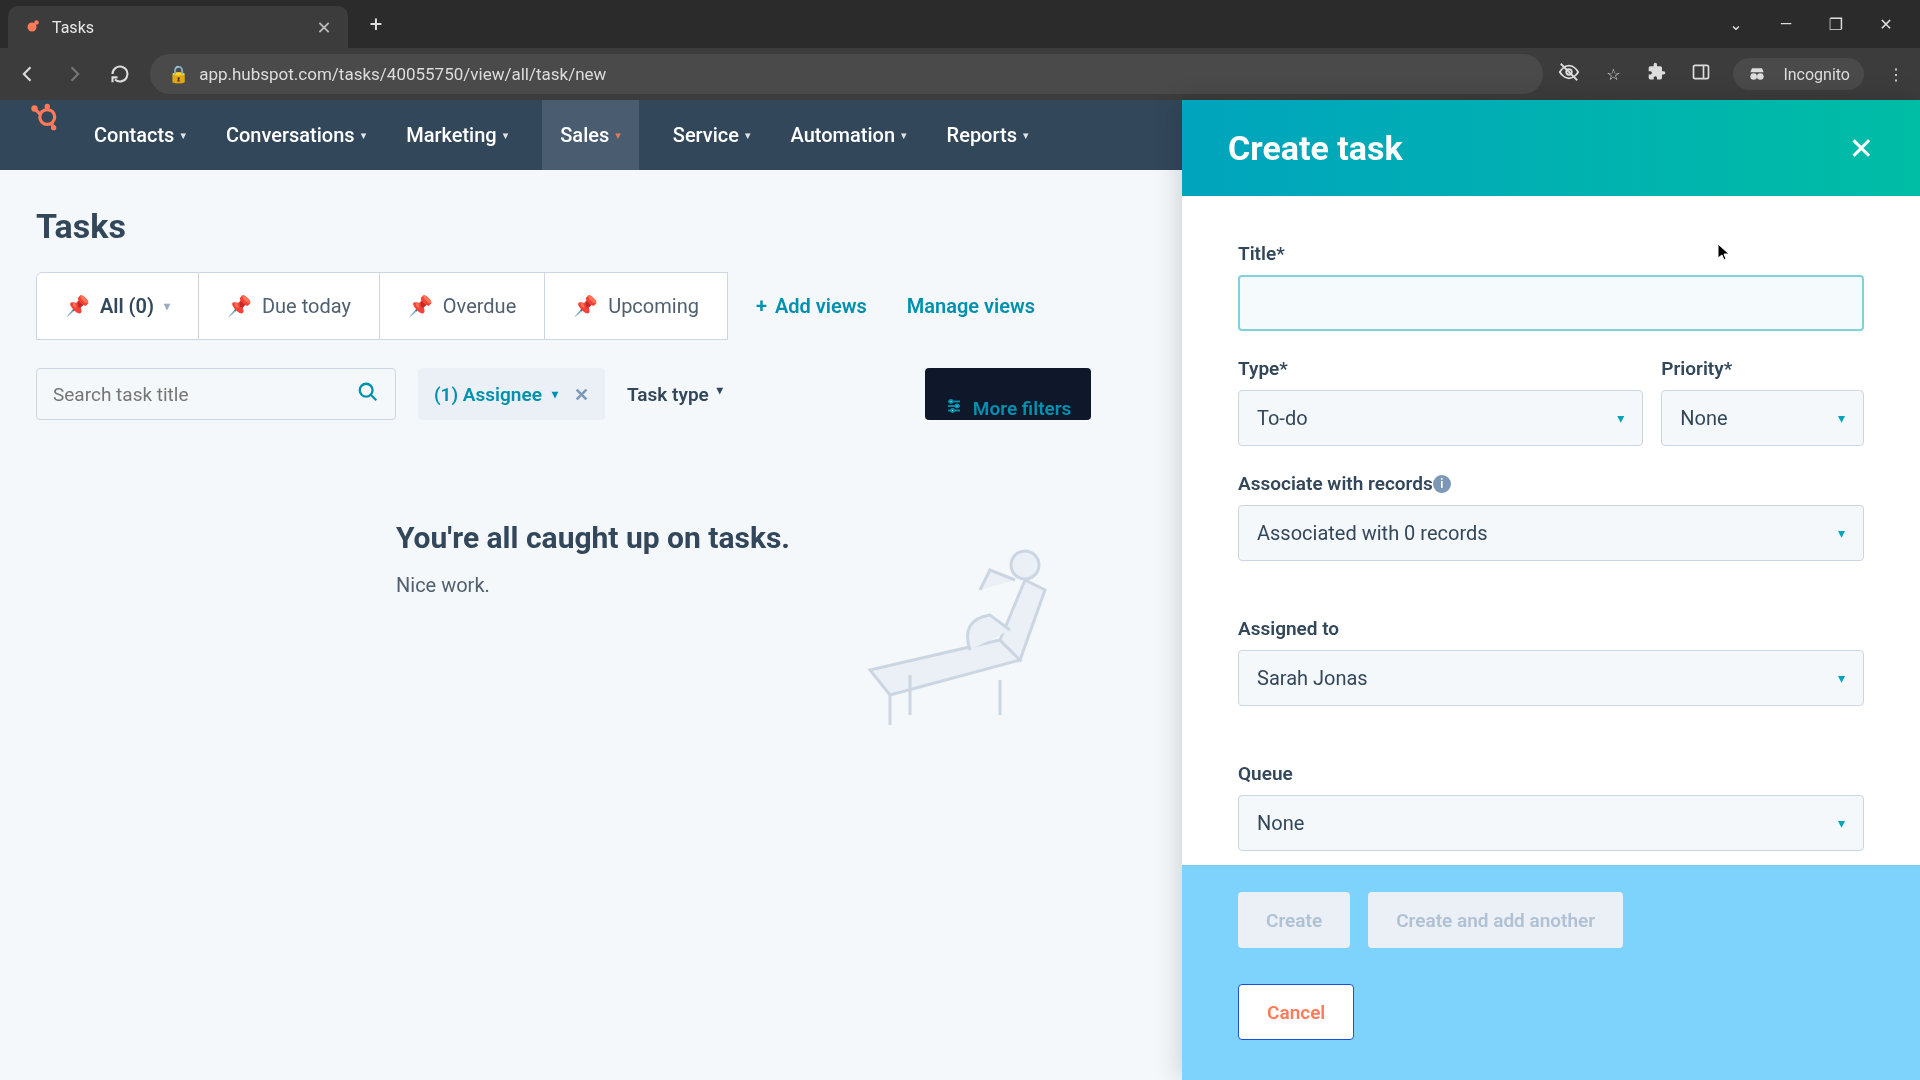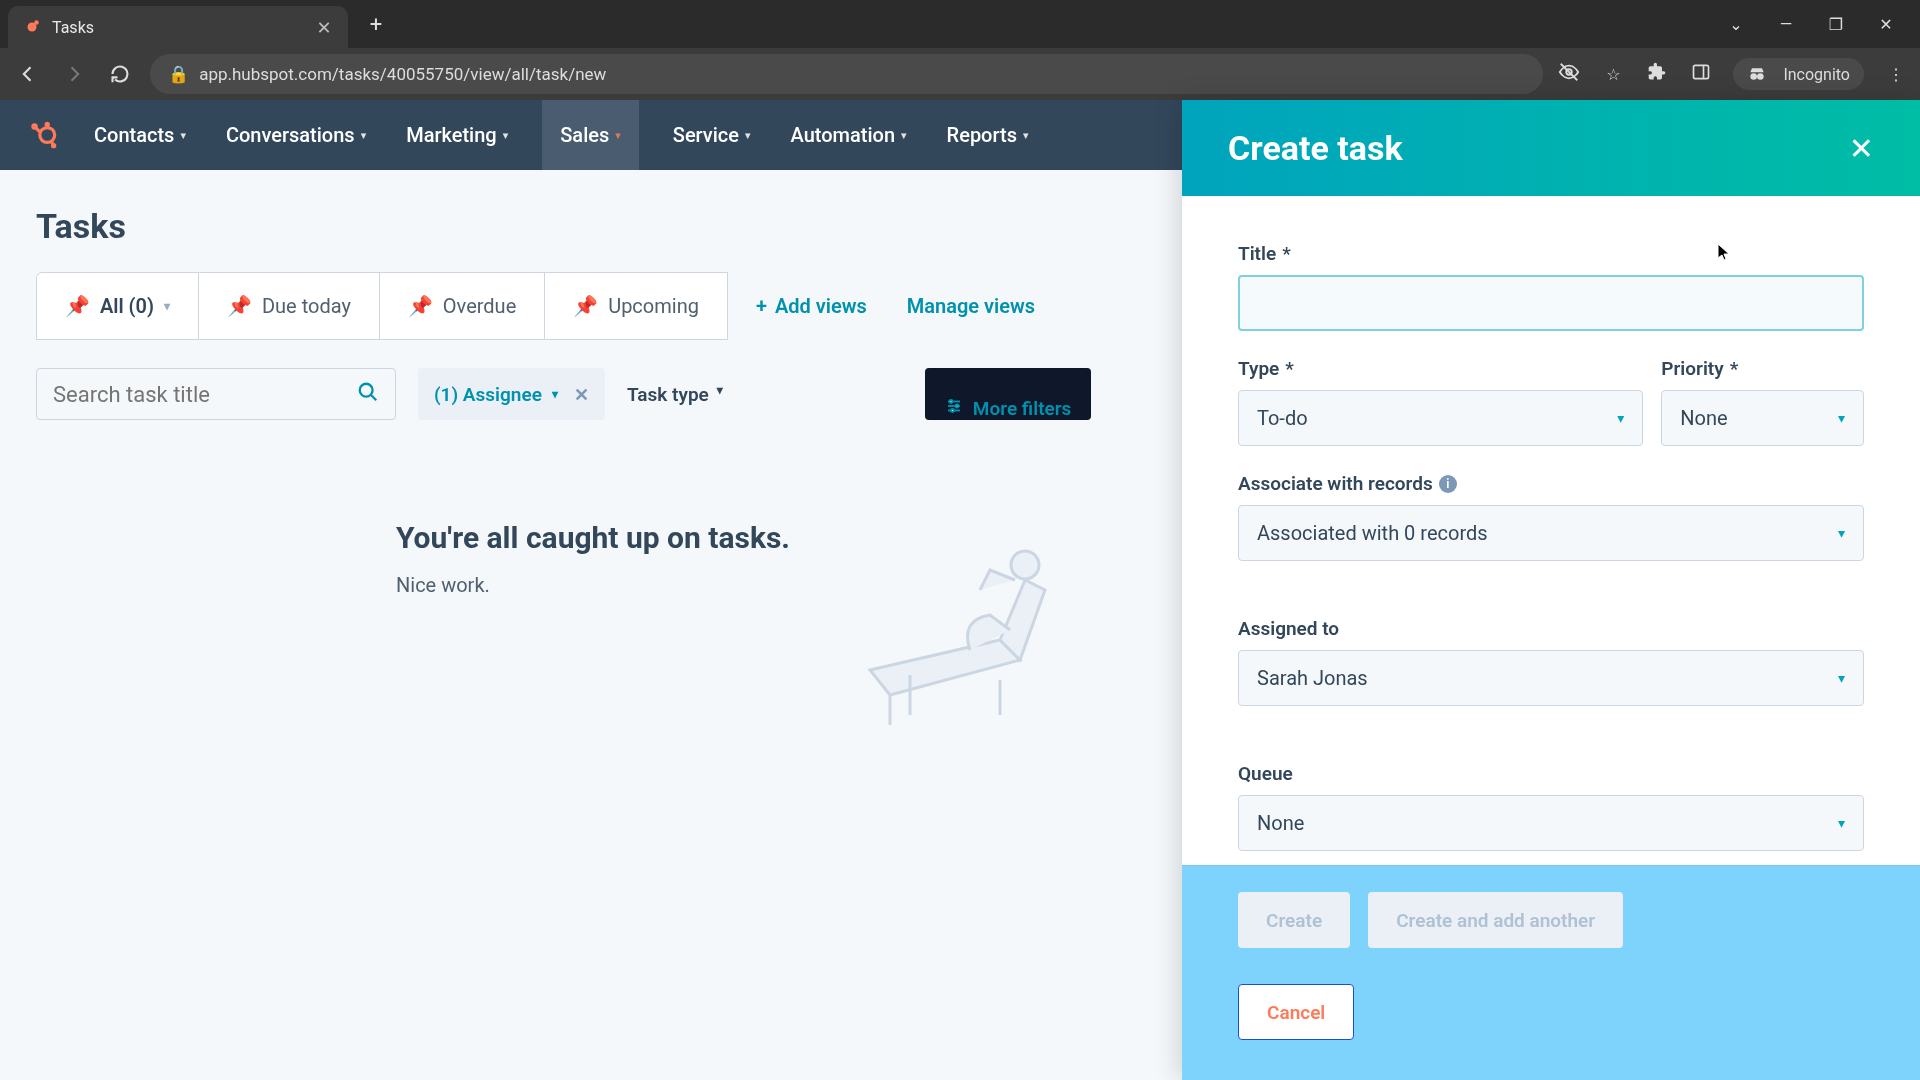--- a/index.html
+++ b/index.html
@@ -20,21 +20,21 @@
 .nav-btn { width: 32px; height: 32px; display: flex; align-items: center; justify-content: center; color: #ddd; cursor: pointer; }
 .nav-btn.disabled { color: #777; }
 .url-pill { flex: 1; background: #4a4a4a; border-radius: 24px; height: 40px; display: flex; align-items: center; padding: 0 18px; gap: 10px; color: #ddd; font-size: 17px; max-width: 1450px; }
 .url-pill .lock { color: #bbb; }
 .url-text { flex: 1; white-space: nowrap; overflow: hidden; }
 .right-icons { display: flex; align-items: center; gap: 20px; color: #ddd; margin-left: auto; }
 .incog-chip { display: flex; align-items: center; gap: 16px; background: #4a4a4a; border-radius: 22px; padding: 6px 14px; font-size: 16px; }
 .right-icons .ic { width: 24px; text-align: center; cursor: pointer; }
 
 
-.app-nav { background: #33475b; height: 70px; display: flex; align-items: center; padding: 0 26px; gap: 28px; }
+.app-nav { background: #33475b; height: 70px; display: flex; align-items: flex-start; padding: 0 26px; gap: 28px; }
 .logo { width: 34px; height: 34px; }
 .nav-item { color: #fff; font-size: 20px; font-weight: 500; display: flex; align-items: center; gap: 6px; cursor: pointer; padding: 0 6px; height: 70px; }
 .nav-item.active { background: #4a5d70; padding: 0 18px; }
 .nav-item .caret { font-size: 11px; opacity: .85; }
 .nav-item.sales .caret { color: #ff7a59; }
 
 
 .page { background: #f5f8fa; height: calc(1080px - 48px - 52px - 70px); position: relative; padding: 36px; }
 .page h1 { font-size: 34px; font-weight: 700; color: #33475b; margin-bottom: 26px; }
 
@@ -42,41 +42,41 @@
 .view-tab { border: 1px solid #cbd6e2; background: #fff; padding: 0 28px; height: 68px; display: flex; align-items: center; gap: 10px; font-size: 20px; color: #506070; cursor: pointer; }
 .view-tab:first-child { border-radius: 6px 0 0 0; }
 .view-tab + .view-tab { border-left: none; }
 .view-tab.active { font-weight: 600; color: #33475b; }
 .pin { color: #99acc2; }
 .add-view { color: #0091ae; font-weight: 600; margin-left: 28px; font-size: 20px; cursor: pointer; display: flex; gap: 8px; }
 .manage { color: #0091ae; font-weight: 600; margin-left: 40px; font-size: 20px; cursor: pointer; }
 
 .filter-row { display: flex; align-items: center; gap: 22px; margin-top: 28px; }
 .search-box { display: flex; align-items: center; border: 1px solid #cbd6e2; background: #f5f8fa; border-radius: 4px; width: 360px; height: 52px; padding: 0 16px; }
-.search-box input { border: none; background: transparent; flex: 1; font-size: 22px; outline: none; color: #506070; }
+.search-box input { border: none; background: transparent; flex: 1; font-size: 19px; outline: none; color: #506070; }
 .search-box .mag { color: #0091ae; font-size: 20px; }
 .chip { display: flex; align-items: center; gap: 10px; background: #eaf0f6; border-radius: 4px; padding: 0 16px; height: 52px; color: #0091ae; font-weight: 600; font-size: 19px; cursor: pointer; }
 .chip .x { color: #7c98b6; font-size: 18px; margin-left: 6px; }
 .plain-drop { color: #33475b; font-weight: 600; font-size: 19px; cursor: pointer; display: flex; gap: 8px; }
 .more-filters { margin-left: 180px; background: #0f172a; color: #0091ae; font-weight: 600; border-radius: 4px; padding: 0 20px; height: 52px; display: flex; align-items: flex-end; gap: 10px; font-size: 19px; cursor: pointer; }
 
 .empty-state { display: flex; align-items: flex-start; gap: 60px; margin-top: 100px; margin-left: 360px; }
 .empty-text h2 { font-size: 30px; font-weight: 700; color: #33475b; margin-bottom: 18px; }
 .empty-text p { font-size: 20px; color: #506070; }
 .lounge-svg { width: 220px; height: 210px; }
 
 
 .panel { position: absolute; top: 100px; right: 0; width: 738px; height: calc(1080px - 100px); background: #fff; box-shadow: -4px 0 24px rgba(0,0,0,.15); display: flex; flex-direction: column; }
 .panel-head { background: #00bda5; background: linear-gradient(90deg,#00a4bd,#00bda5); height: 96px; display: flex; align-items: center; padding: 0 46px; justify-content: space-between; }
 .panel-head h2 { color: #fff; font-size: 34px; font-weight: 700; }
 .panel-close { color: #fff; font-size: 30px; cursor: pointer; }
 .panel-body { flex: 1; overflow-y: auto; padding: 46px 56px 20px; }
 .panel-body::-webkit-scrollbar { width: 16px; }
 .panel-body::-webkit-scrollbar-thumb { background: #cbd6e2; border-radius: 8px; }
-.field-label { font-size: 19px; font-weight: 600; color: #33475b; margin-bottom: 10px; display: flex; gap: 6px; align-items: center; }
+.field-label { font-size: 19px; font-weight: 600; color: #33475b; margin-bottom: 10px; display: flex; align-items: center; }
 .ast { color: #33475b; }
 .info-ic { width: 18px; height: 18px; border-radius: 50%; background: #7c98b6; color: #fff; font-size: 12px; display: inline-flex; align-items: center; justify-content: center; }
 .txt-input { width: 100%; height: 56px; border: 2px solid #7fd1de; background: #f5fbfc; border-radius: 4px; padding: 0 14px; font-size: 18px; outline: none; margin-bottom: 26px; }
 .row { display: flex; gap: 18px; margin-bottom: 26px; }
 .sel { border: 1px solid #cbd6e2; background: #f5f8fa; border-radius: 4px; height: 56px; display: flex; align-items: center; justify-content: space-between; padding: 0 18px; font-size: 20px; color: #33475b; cursor: pointer; gap: 48px; }
 .sel .car { color: #00a4bd; font-size: 14px; }
 .col { display: flex; flex-direction: column; }
 .col.type { flex: 2; }
 .col.prio { flex: 1; }
 .full { width: 100%; margin-bottom: 26px; }

